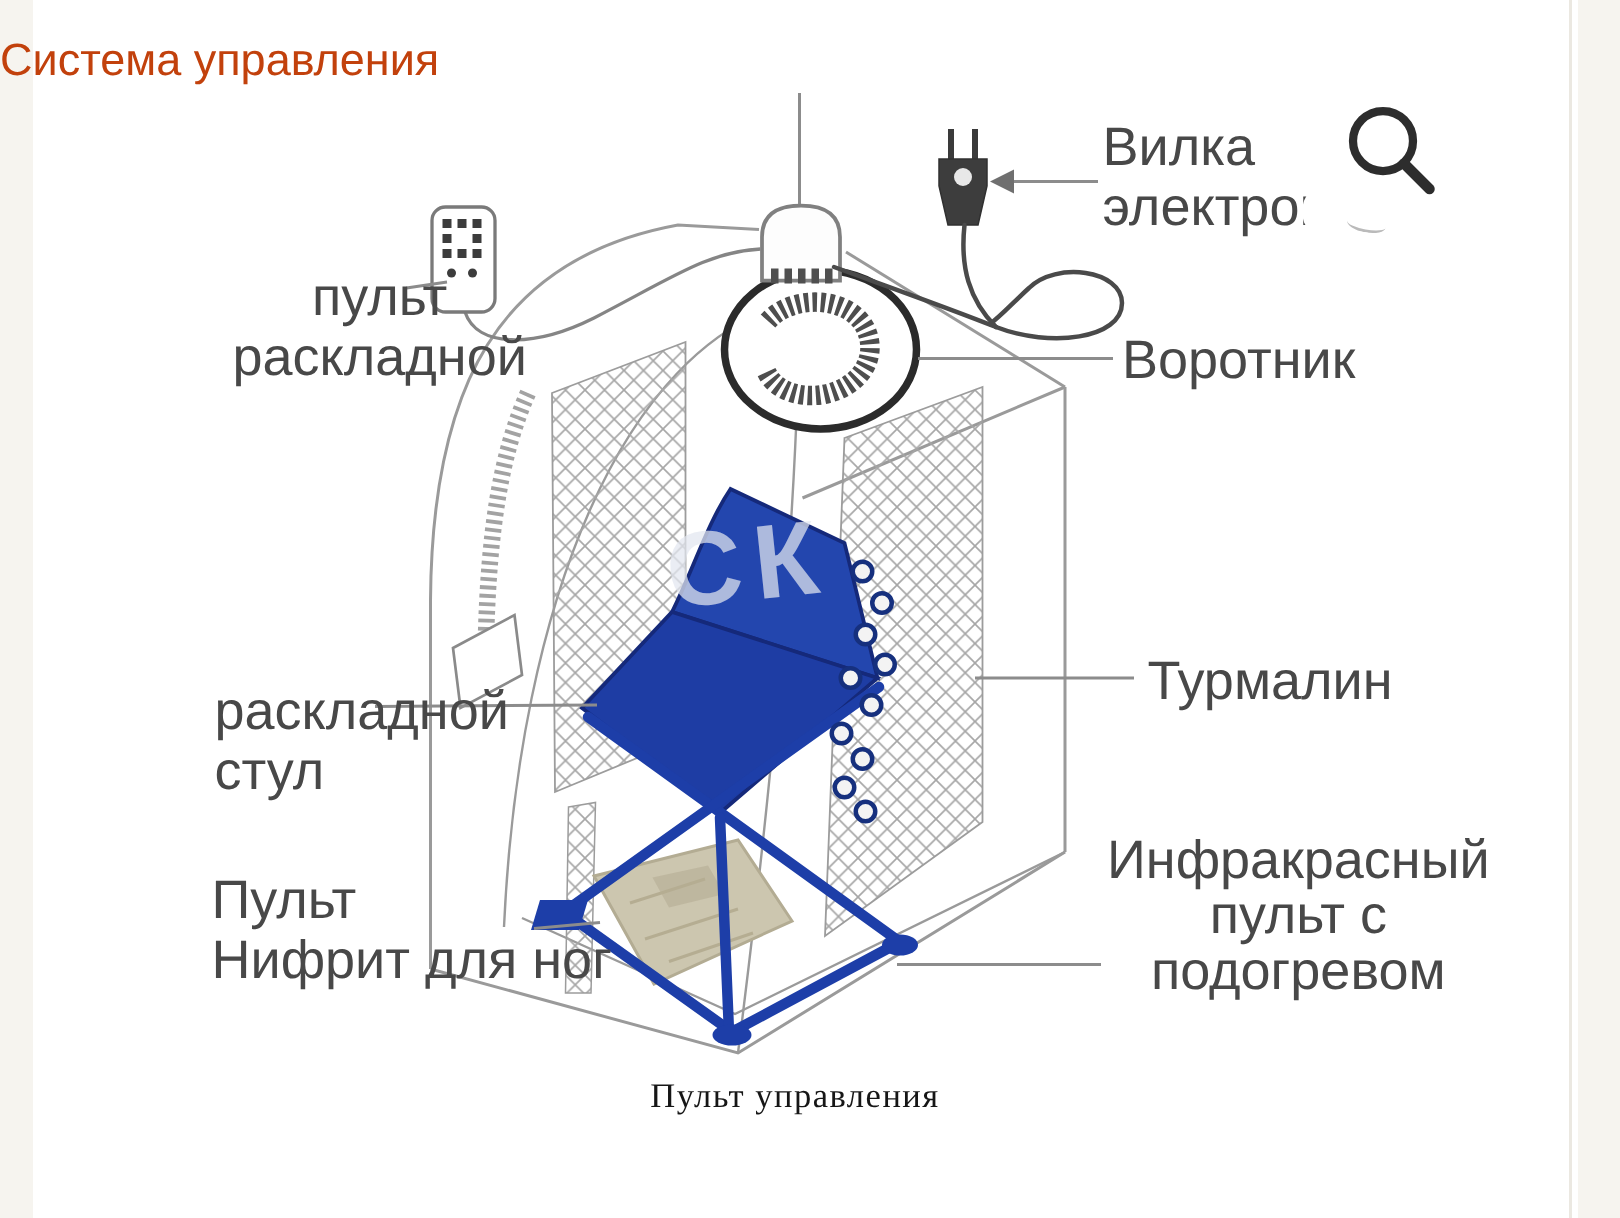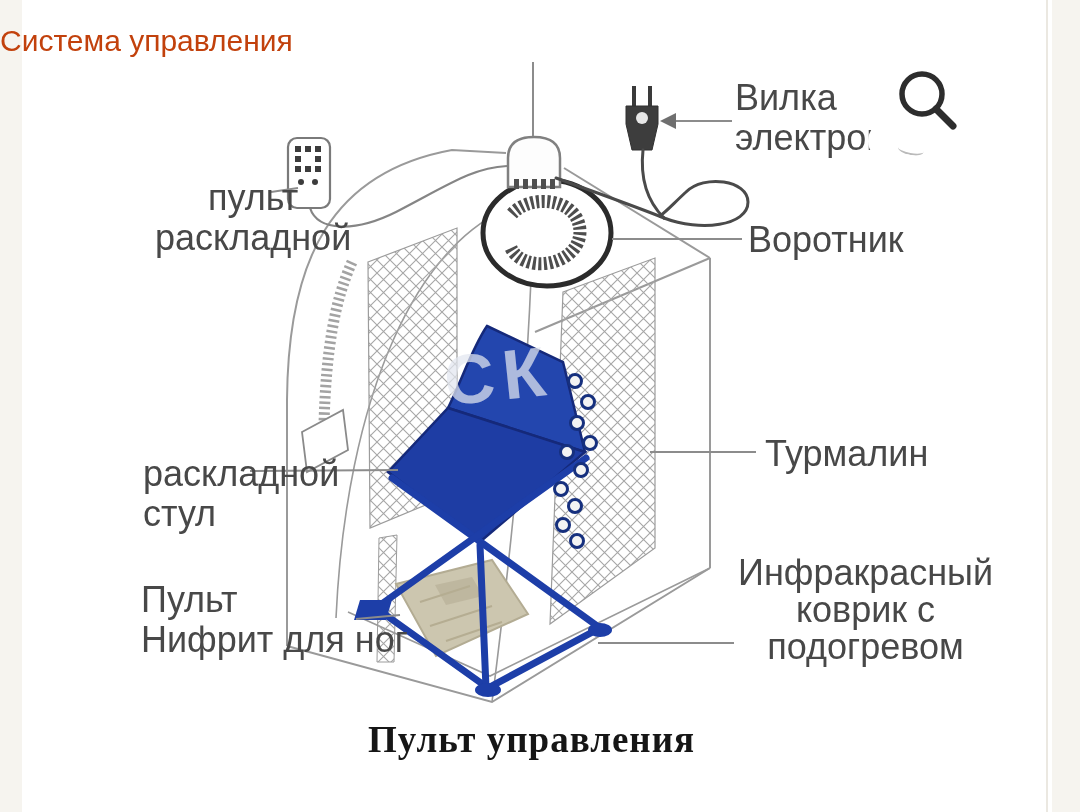--- a/index.html
+++ b/index.html
@@ -7,22 +7,22 @@
          font-family:"Liberation Sans",sans-serif;}
   .strip{position:absolute;top:0;bottom:0;background:#f6f4ef;}
   .strip.left{left:0;width:22px;}
   .strip.right{right:0;width:28px;}
   .strip-line{position:absolute;top:0;bottom:0;left:1046px;width:2px;background:#ebe8e1;}
   svg.draw{position:absolute;left:0;top:0;z-index:1;}
   .lbl{position:absolute;z-index:2;color:#484848;font-size:36px;line-height:40px;white-space:nowrap;}
   .lbl.small-lh{line-height:37px;}
   .title{position:absolute;z-index:2;left:0;width:1060px;text-align:left;top:24px;
          color:#c2410c;font-size:30px;}
-  .caption{position:absolute;z-index:2;left:365px;top:718px;width:330px;text-align:right;
-           font-family:"Liberation Serif",serif;font-weight:700;font-size:37px;color:#161616;
+  .caption{position:absolute;z-index:2;left:365px;top:718px;width:330px;text-align:center;
+           font-family:"Liberation Serif",serif;font-weight:400;font-size:23px;color:#161616;
            letter-spacing:1px;}
   .watermark{position:absolute;z-index:2;left:444px;top:336px;font-size:70px;font-weight:700;
              color:#e3e7f0;opacity:.72;transform:rotate(-6deg);letter-spacing:8px;}
   .blob{position:absolute;z-index:3;background:#ffffff;border-radius:50%;}
   .blob.b1{left:868px;top:104px;width:142px;height:74px;}
   .blob.b2{left:852px;top:150px;width:110px;height:42px;}
   .speck{position:absolute;z-index:4;left:898px;top:144px;width:26px;height:9px;
          border-bottom:2px solid #aaa;border-radius:50%;transform:rotate(10deg);opacity:.8;}
   .mag{position:absolute;z-index:5;left:886px;top:56px;}
 </style>
@@ -176,21 +176,21 @@
 
   <div class="lbl" style="left:765px;top:434px;">Турмалин</div>
 
   <div class="lbl" style="left:141px;top:580px;">
     <div>Пульт</div>
     <div>Нифрит для ног</div>
   </div>
 
   <div class="lbl small-lh" style="left:738px;top:554px;text-align:center;">
     <div>Инфракрасный</div>
-    <div>коврик с</div>
+    <div>пульт с</div>
     <div>подогревом</div>
   </div>
 
   <div class="caption">Пульт управления</div>
 
   <div class="watermark">СК</div>
 
   <div class="blob b1"></div>
   <div class="blob b2"></div>
   <div class="speck"></div>

